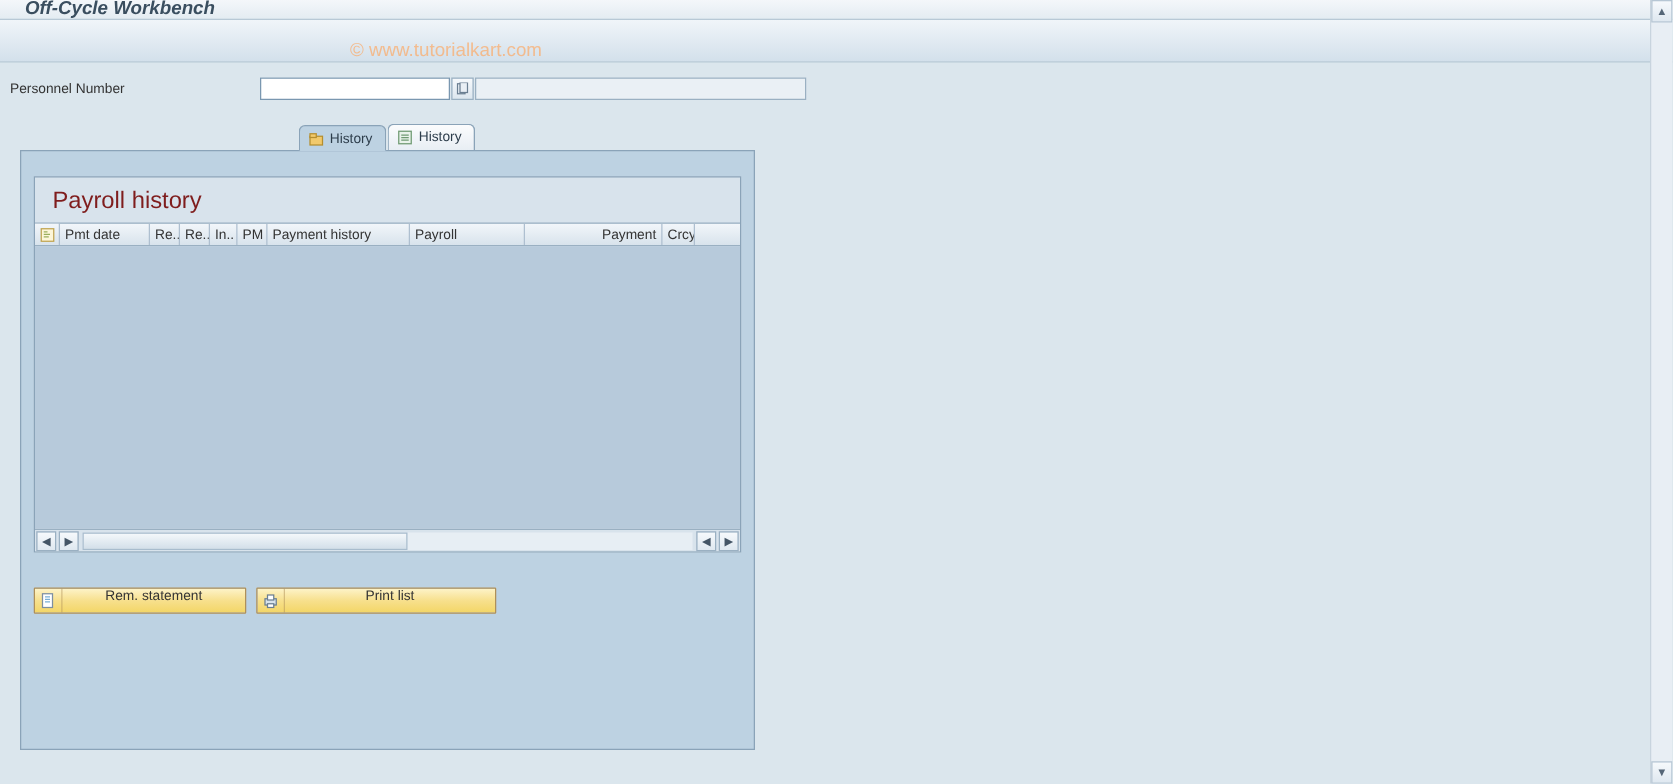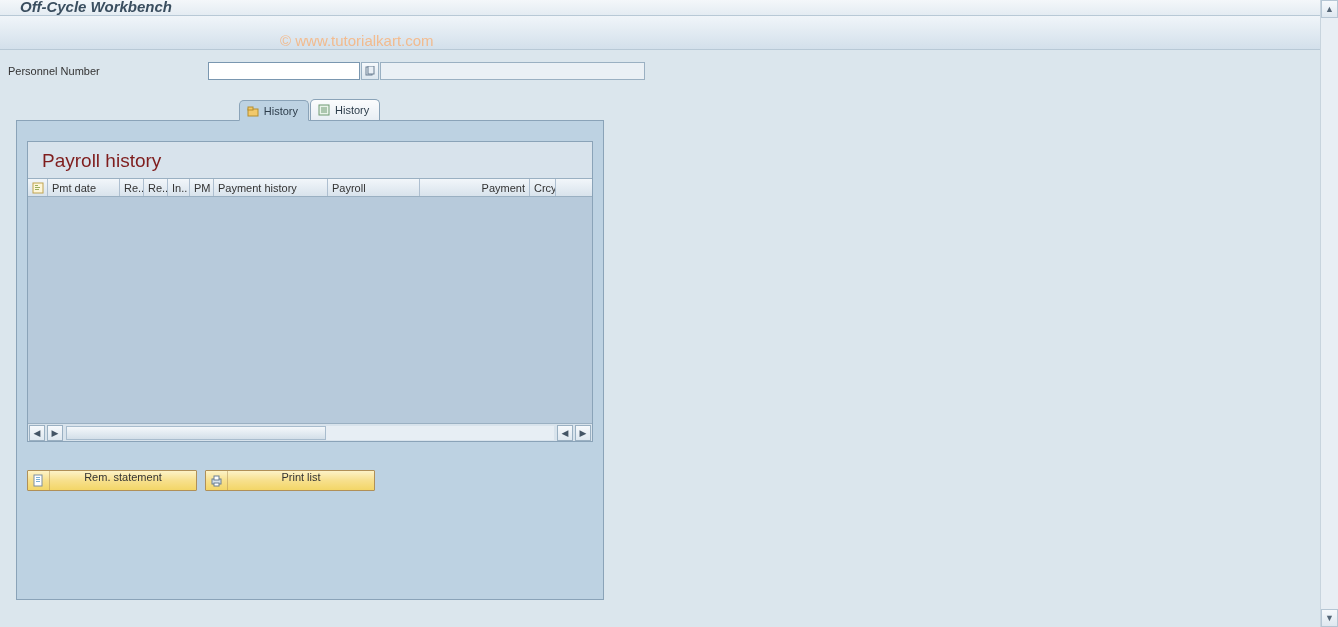--- a/index.html
+++ b/index.html
@@ -239,21 +239,21 @@
       align-items: center;
       justify-content: center;
       border-right: 1px solid rgba(176,144,88,0.5);
     }
     .sap-button .btn-label {
       flex: 1;
       text-align: center;
       padding: 0 8px;
     }
     .sap-button.w1 { width: 170px; }
-    .sap-button.w2 { width: 170px; }
+    .sap-button.w2 { width: 192px; }
     .right-scrollbar {
       position: absolute;
       right: 0;
       top: 0;
       width: 18px;
       height: 627px;
       background: #e8eef4;
       border-left: 1px solid #c8d4de;
       display: flex;
       flex-direction: column;

